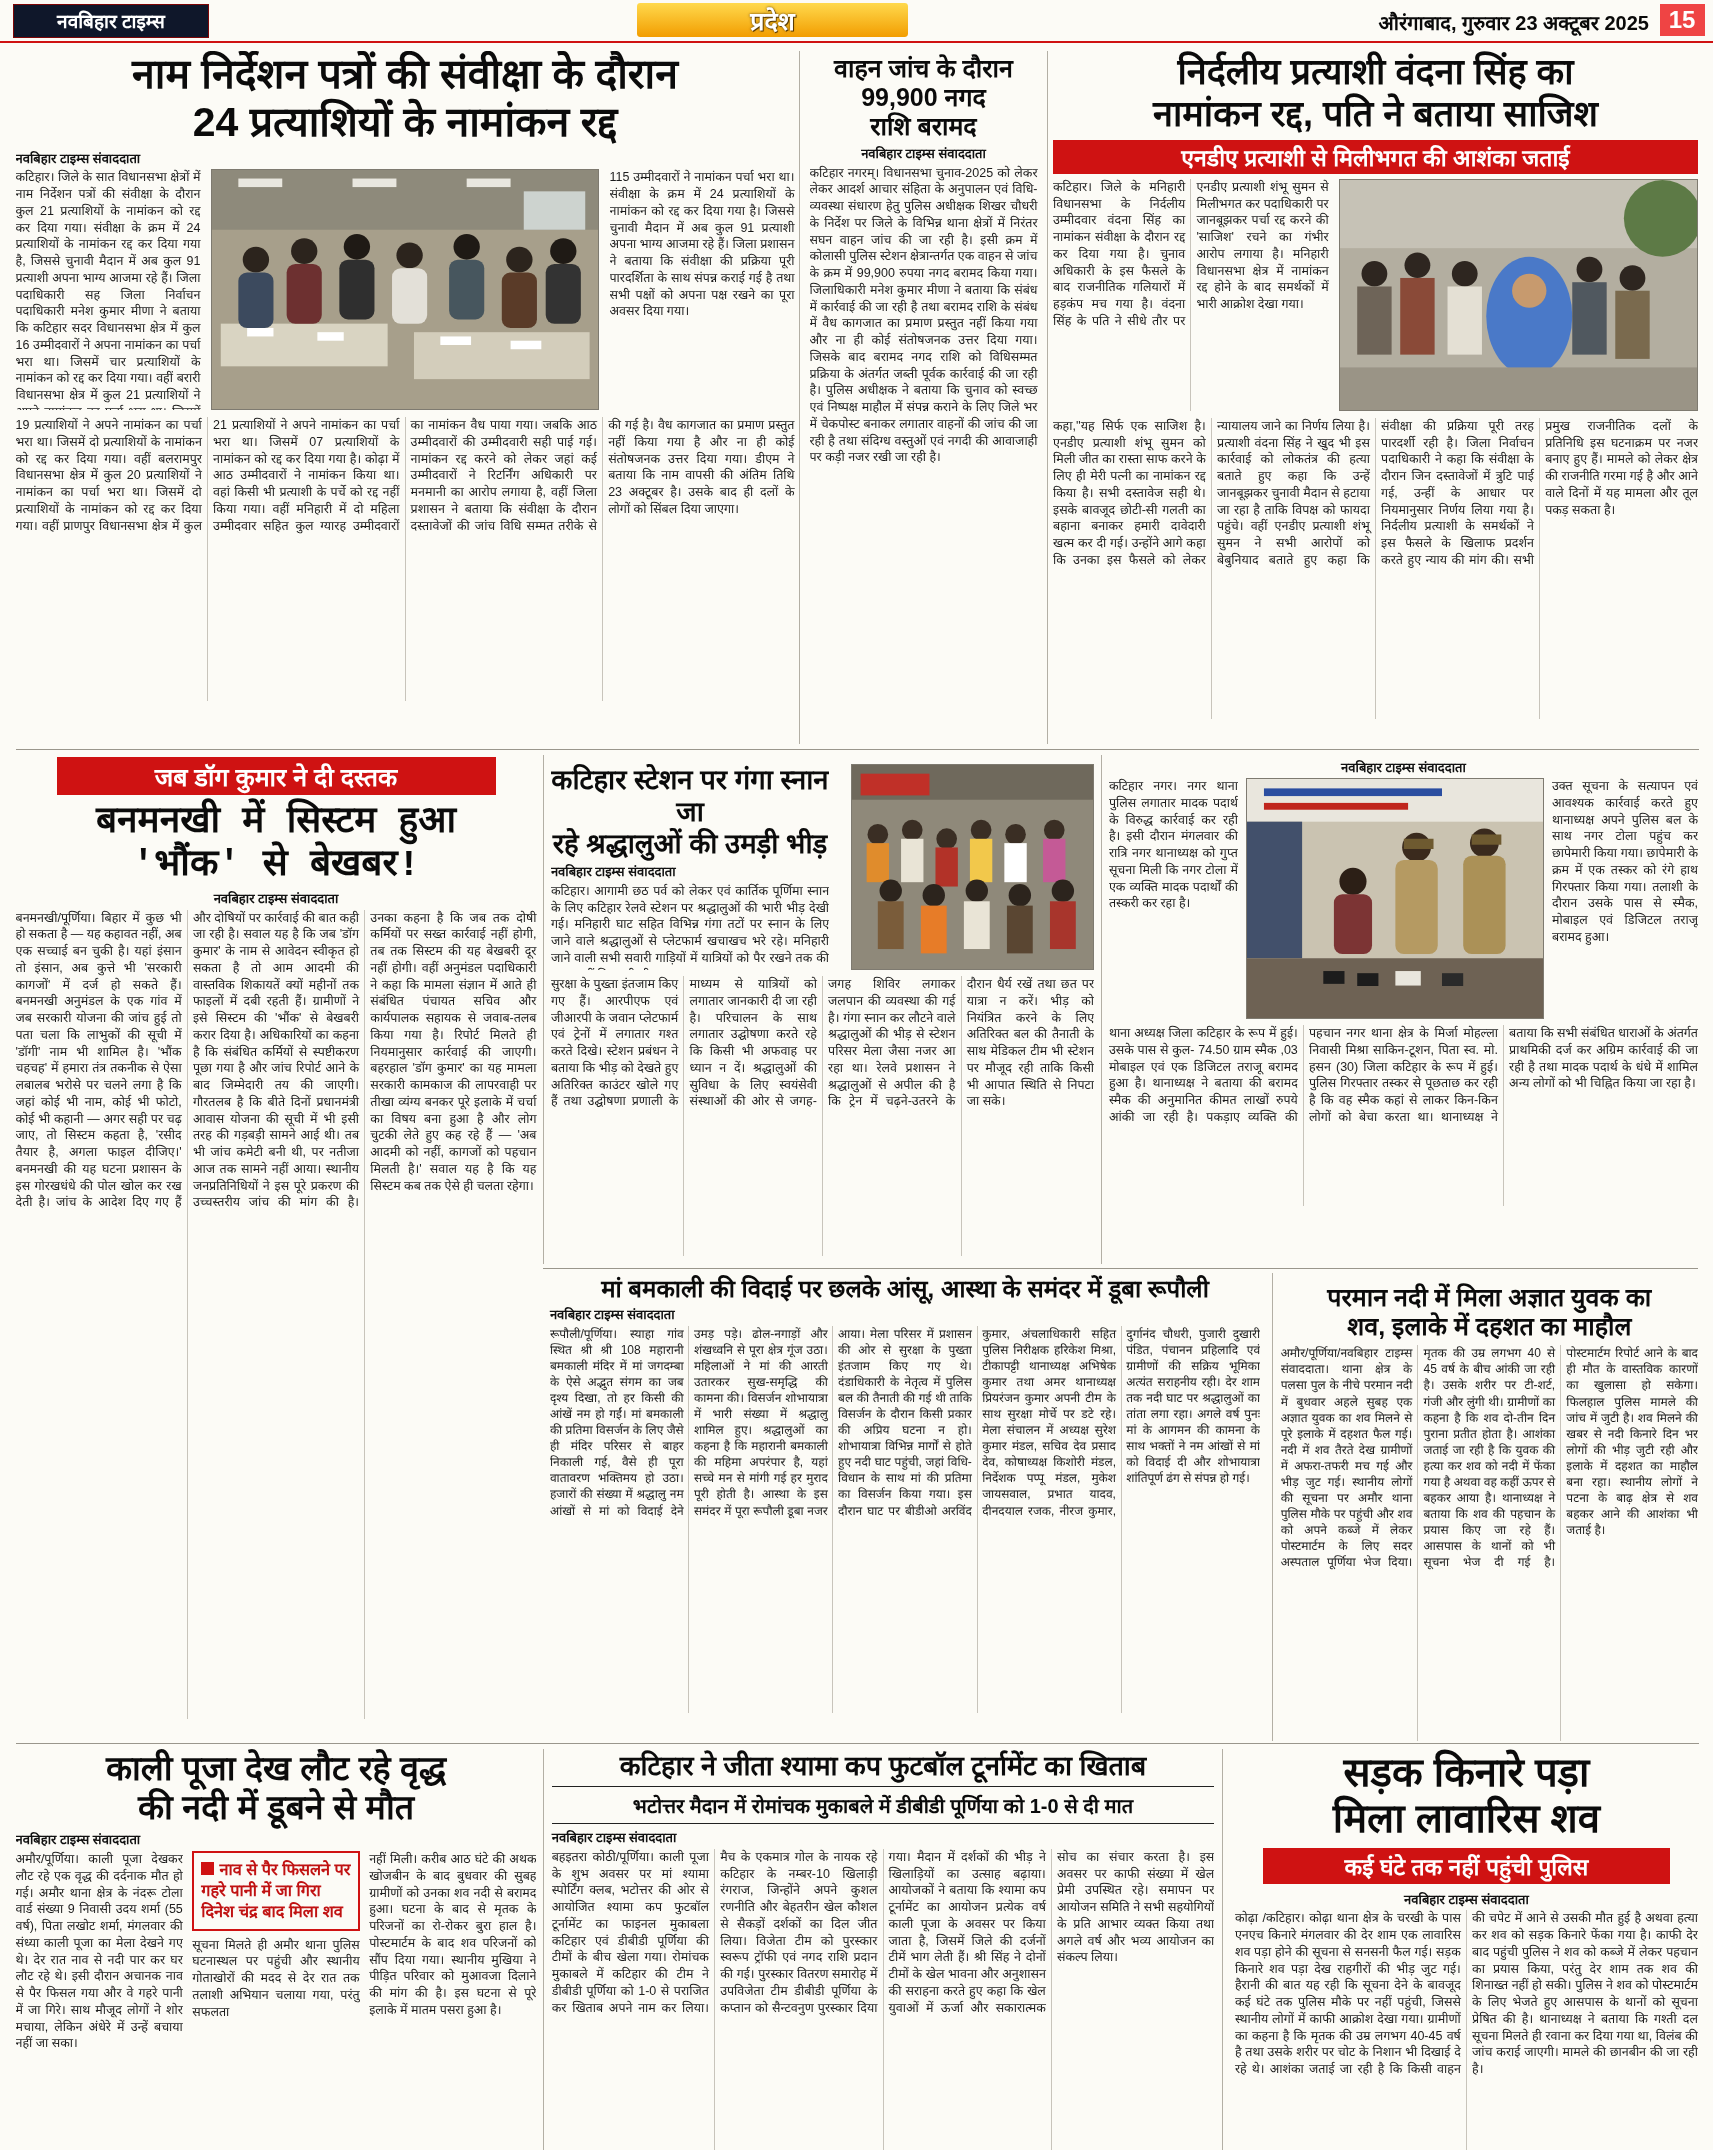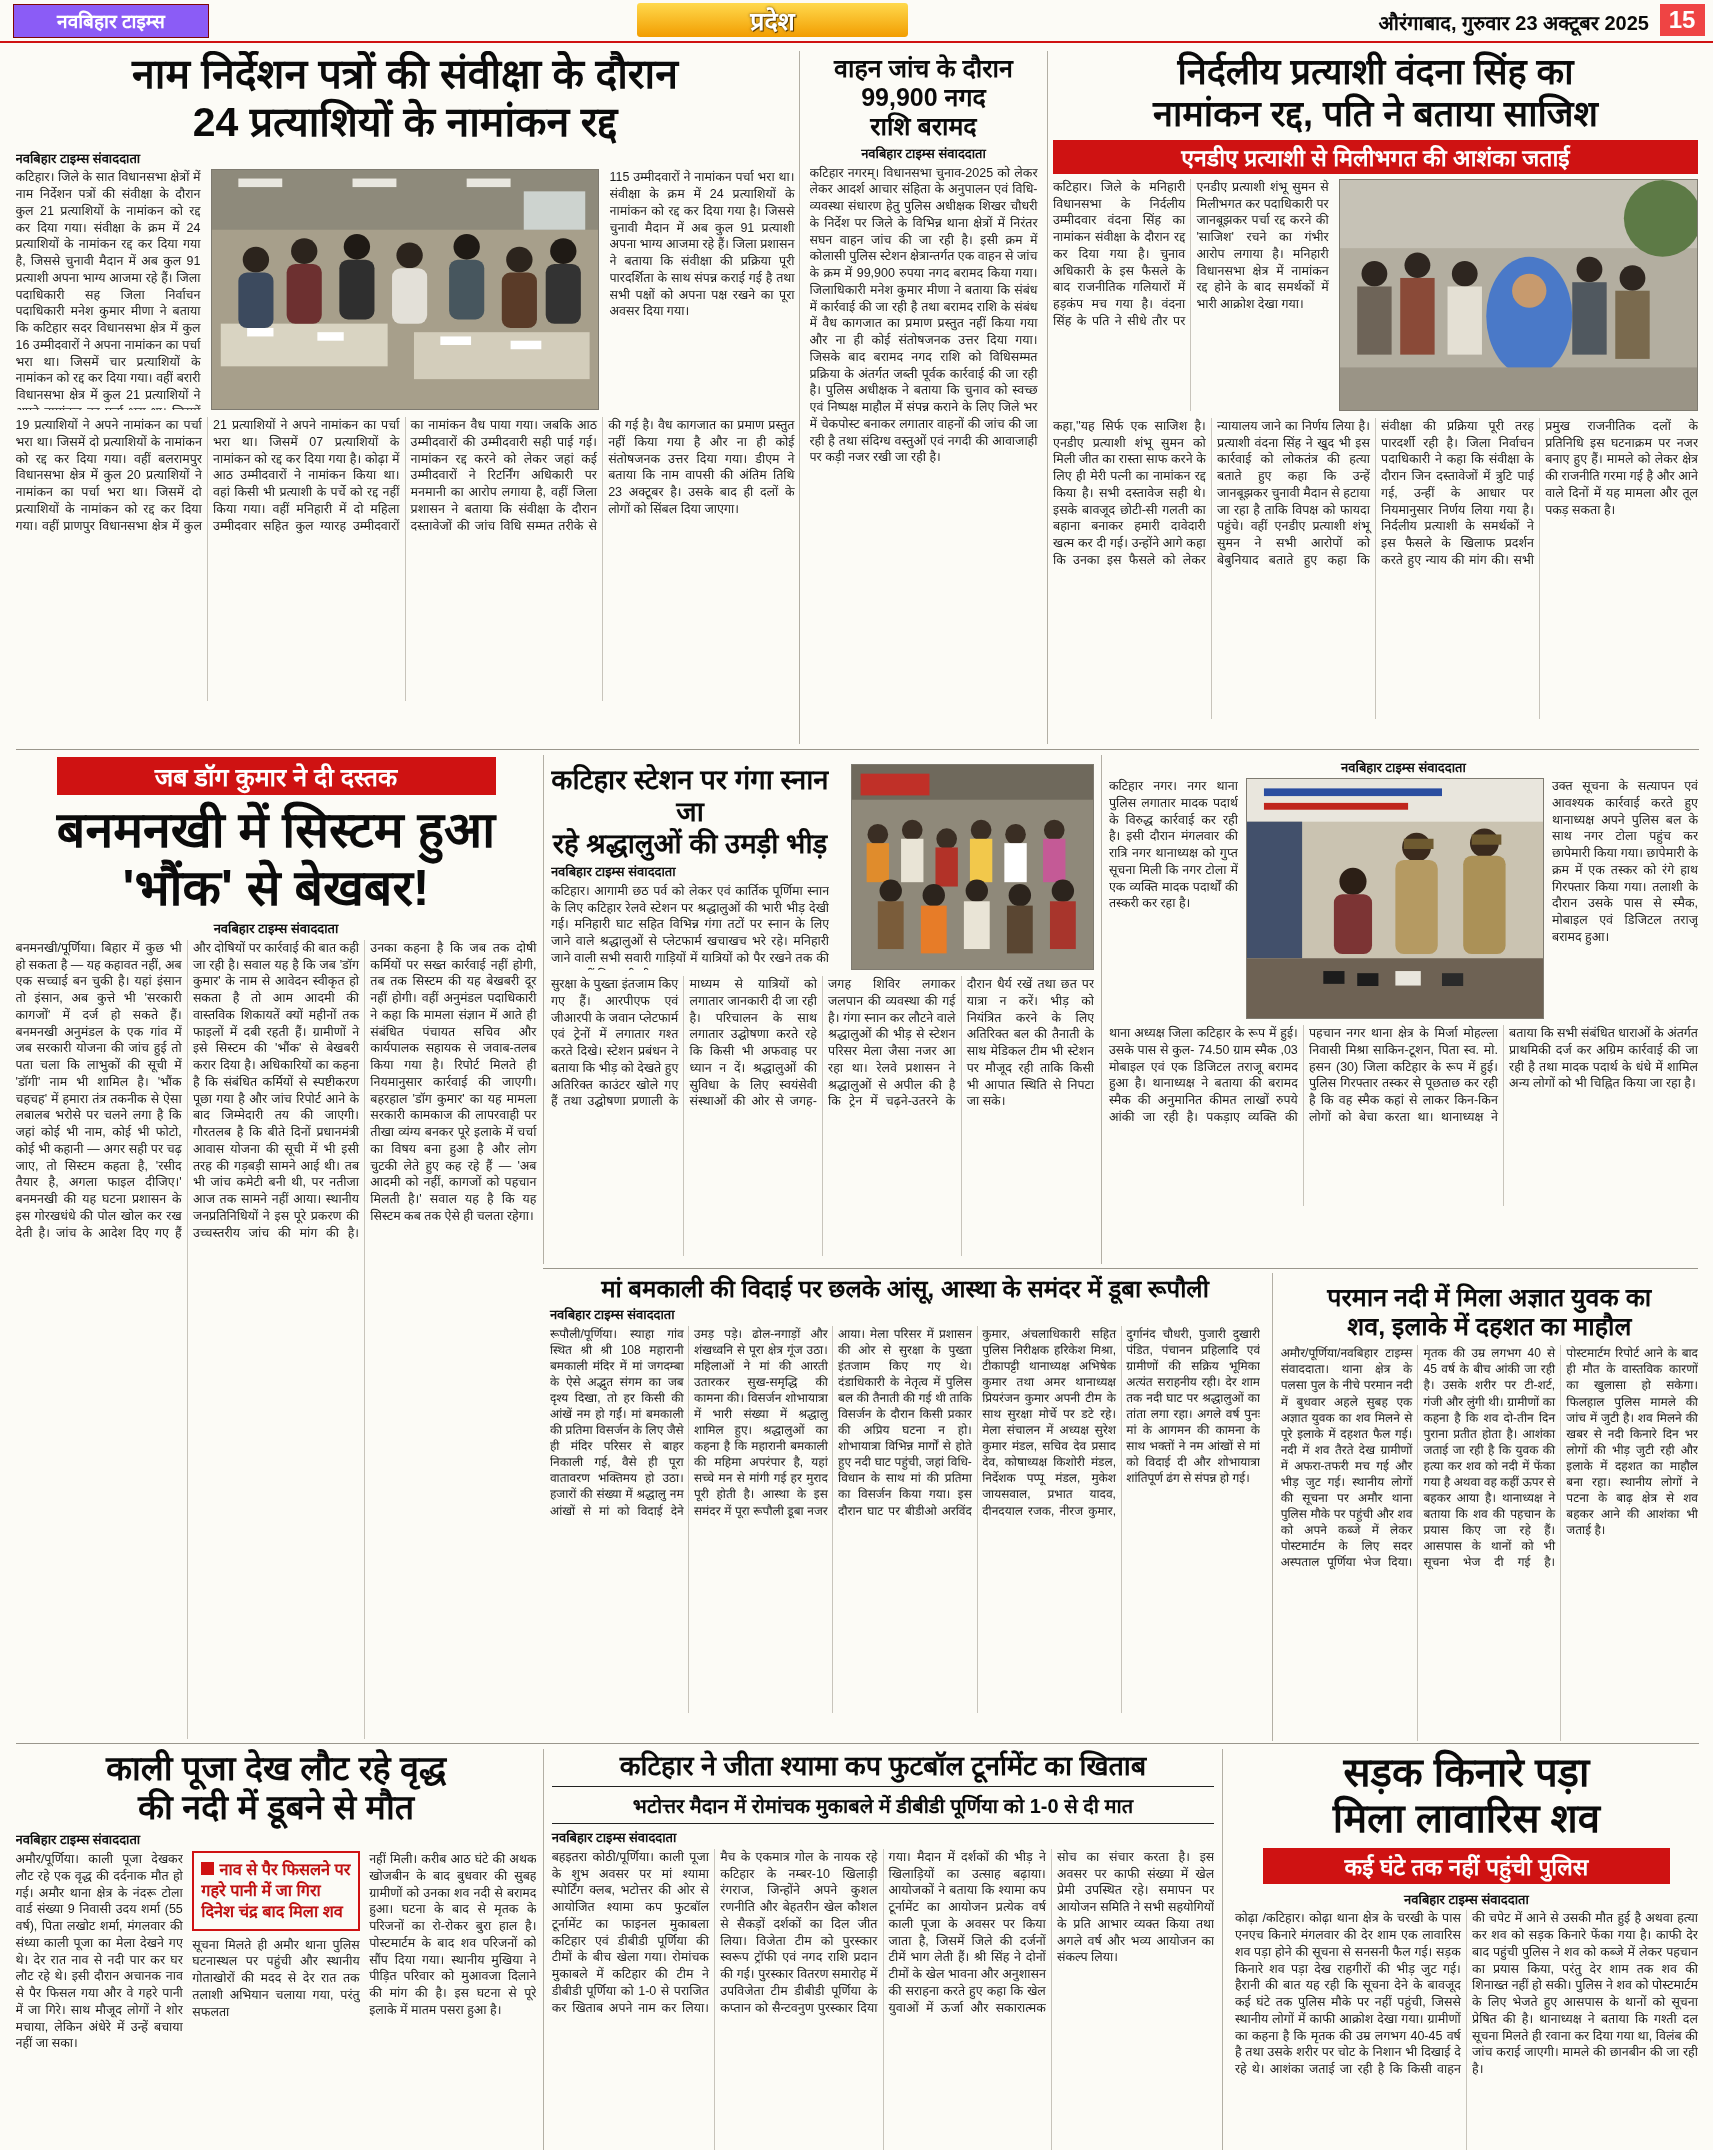--- a/index.html
+++ b/index.html
@@ -13,21 +13,21 @@
   .cols2{column-count:2;column-gap:11.2px;column-rule:0.4px solid #c8c4bb;}
   .cols3{column-count:3;column-gap:11.2px;column-rule:0.4px solid #c8c4bb;}
   .cols4{column-count:4;column-gap:11.2px;column-rule:0.4px solid #c8c4bb;}
   .cols5{column-count:5;column-gap:10.3px;column-rule:0.4px solid #c8c4bb;}
   .photo{background:#999;border:0.4px solid #7e7a70;overflow:hidden;}
   .photo svg{display:block;width:100%;height:100%;}
   .redbox{background:#cf1212;color:#fff;font-weight:700;display:flex;align-items:center;justify-content:center;text-align:center;}
   .hrule{background:#9a968c;height:0.9px;}
   .vl{border-left:0.4px solid #b3afa5;}
   .vr{border-right:0.4px solid #b3afa5;}
-  .masthead{background:#8b5cf6;color:#fff;font-weight:700;display:flex;align-items:center;justify-content:center;border:1.3px solid #7e0606;}
+  .masthead{background:#0f172a;color:#fff;font-weight:700;display:flex;align-items:center;justify-content:center;border:1.3px solid #7e0606;}
   .sectionbox{background:linear-gradient(#ffd94d,#f29d00);color:#fff;font-weight:700;display:flex;align-items:center;justify-content:center;text-shadow:0 0 2.6px #5a3a00, 0.9px 0.9px 0 #5a3a00;border-radius:3.4px;}
   .pagenum{background:#ef4444;color:#fff;font-weight:700;display:flex;align-items:center;justify-content:center;}
   .highlightbox{border:2.2px solid #cf1212;color:#c01212;font-weight:700;font-size:16.3px;line-height:1.3;padding:6px 6.9px;margin-bottom:6px;text-align:left;}
   .hl-sq{display:inline-block;width:13px;height:13px;background:#cf1212;margin-right:5.2px;}
   .subhead-bar{font-weight:700;text-align:center;border-top:1.3px solid #222;border-bottom:1.3px solid #222;padding:4.3px 1.7px;color:#0b0b0b;}
 </style>
 </head>
 <body>
 
 <div class="page">
@@ -114,21 +114,21 @@
         </svg>
       </div>
     </div>
     <div class="body-text cols4" style="height:301px;margin-top:6.9px;">कहा,''यह सिर्फ एक साजिश है।एनडीए प्रत्याशी शंभू सुमन को मिली जीत का रास्ता साफ करने के लिए ही मेरी पत्नी का नामांकन रद्द किया है। सभी दस्तावेज सही थे। इसके बावजूद छोटी-सी गलती का बहाना बनाकर हमारी दावेदारी खत्म कर दी गई। उन्होंने आगे कहा कि उनका इस फैसले को लेकर न्यायालय जाने का निर्णय लिया है। प्रत्याशी वंदना सिंह ने खुद भी इस कार्रवाई को लोकतंत्र की हत्या बताते हुए कहा कि उन्हें जानबूझकर चुनावी मैदान से हटाया जा रहा है ताकि विपक्ष को फायदा पहुंचे। वहीं एनडीए प्रत्याशी शंभू सुमन ने सभी आरोपों को बेबुनियाद बताते हुए कहा कि संवीक्षा की प्रक्रिया पूरी तरह पारदर्शी रही है। जिला निर्वाचन पदाधिकारी ने कहा कि संवीक्षा के दौरान जिन दस्तावेजों में त्रुटि पाई गई, उन्हीं के आधार पर नियमानुसार निर्णय लिया गया है। निर्दलीय प्रत्याशी के समर्थकों ने इस फैसले के खिलाफ प्रदर्शन करते हुए न्याय की मांग की। सभी प्रमुख राजनीतिक दलों के प्रतिनिधि इस घटनाक्रम पर नजर बनाए हुए हैं। मामले को लेकर क्षेत्र की राजनीति गरमा गई है और आने वाले दिनों में यह मामला और तूल पकड़ सकता है।</div>
   </div>
 
   <div class="abs hrule" style="left:15.5px;top:749px;width:1683px;"></div>
 
   <div class="abs art" style="left:15.5px;top:755px;width:521px;height:984px;">
     <div class="redbox" style="width:439px;height:38px;margin:1.7px auto 6px;font-size:25px;">जब डॉग कुमार ने दी दस्तक</div>
-    <div class="headline" style="font-size:50px;">बनमनखी में सिस्टम हुआ
+    <div class="headline" style="font-size:37px;font-family:Liberation Mono, monospace;">बनमनखी में सिस्टम हुआ
 'भौंक' से बेखबर!</div>
     <div class="byline center">नवबिहार टाइम्स संवाददाता</div>
     <div class="body-text cols3" style="height:809px;">बनमनखी/पूर्णिया। बिहार में कुछ भी हो सकता है — यह कहावत नहीं, अब एक सच्चाई बन चुकी है। यहां इंसान तो इंसान, अब कुत्ते भी 'सरकारी कागजों' में दर्ज हो सकते हैं। बनमनखी अनुमंडल के एक गांव में जब सरकारी योजना की जांच हुई तो पता चला कि लाभुकों की सूची में 'डॉगी' नाम भी शामिल है। 'भौंक चहचह' में हमारा तंत्र तकनीक से ऐसा लबालब भरोसे पर चलने लगा है कि जहां कोई भी नाम, कोई भी फोटो, कोई भी कहानी — अगर सही पर चढ़ जाए, तो सिस्टम कहता है, 'रसीद तैयार है, अगला फाइल दीजिए।' बनमनखी की यह घटना प्रशासन के इस गोरखधंधे की पोल खोल कर रख देती है। जांच के आदेश दिए गए हैं और दोषियों पर कार्रवाई की बात कही जा रही है। सवाल यह है कि जब 'डॉग कुमार' के नाम से आवेदन स्वीकृत हो सकता है तो आम आदमी की वास्तविक शिकायतें क्यों महीनों तक फाइलों में दबी रहती हैं। ग्रामीणों ने इसे सिस्टम की 'भौंक' से बेखबरी करार दिया है। अधिकारियों का कहना है कि संबंधित कर्मियों से स्पष्टीकरण पूछा गया है और जांच रिपोर्ट आने के बाद जिम्मेदारी तय की जाएगी। गौरतलब है कि बीते दिनों प्रधानमंत्री आवास योजना की सूची में भी इसी तरह की गड़बड़ी सामने आई थी। तब भी जांच कमेटी बनी थी, पर नतीजा आज तक सामने नहीं आया। स्थानीय जनप्रतिनिधियों ने इस पूरे प्रकरण की उच्चस्तरीय जांच की मांग की है। उनका कहना है कि जब तक दोषी कर्मियों पर सख्त कार्रवाई नहीं होगी, तब तक सिस्टम की यह बेखबरी दूर नहीं होगी। वहीं अनुमंडल पदाधिकारी ने कहा कि मामला संज्ञान में आते ही संबंधित पंचायत सचिव और कार्यपालक सहायक से जवाब-तलब किया गया है। रिपोर्ट मिलते ही नियमानुसार कार्रवाई की जाएगी। बहरहाल 'डॉग कुमार' का यह मामला सरकारी कामकाज की लापरवाही पर तीखा व्यंग्य बनकर पूरे इलाके में चर्चा का विषय बना हुआ है और लोग चुटकी लेते हुए कह रहे हैं — 'अब आदमी को नहीं, कागजों को पहचान मिलती है।' सवाल यह है कि यह सिस्टम कब तक ऐसे ही चलता रहेगा।</div>
   </div>
 
   <div class="abs art vl vr" style="left:543px;top:755px;width:559px;height:509px;padding:0 6.9px;box-sizing:border-box;">
     <div style="display:flex;gap:22px;height:206px;margin-top:9px;">
       <div style="flex:1;overflow:hidden;">
         <div class="headline" style="font-size:27.5px;">कटिहार स्टेशन पर गंगा स्नान जा
 रहे श्रद्धालुओं की उमड़ी भीड़</div>

